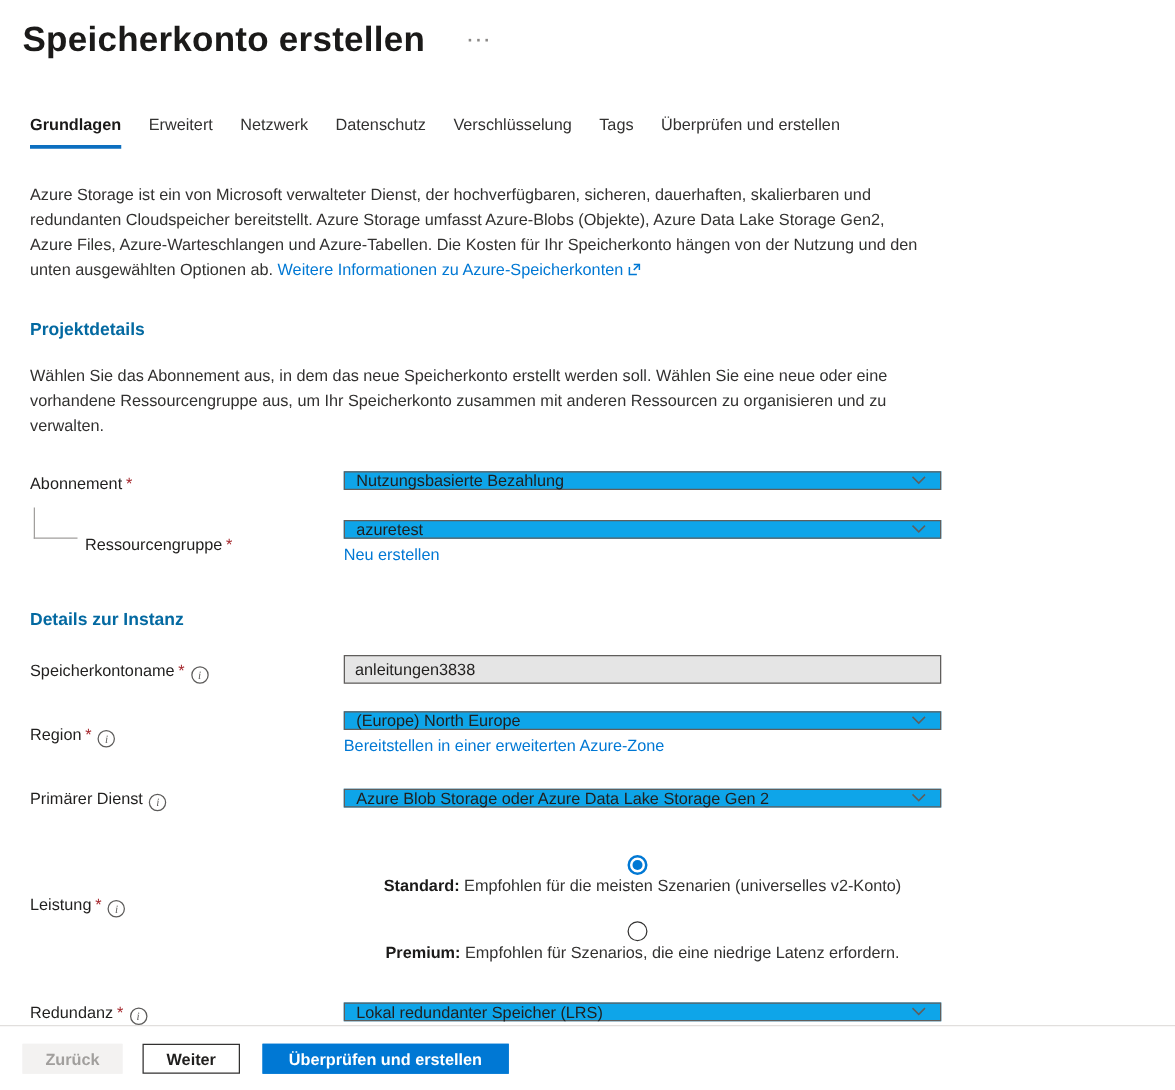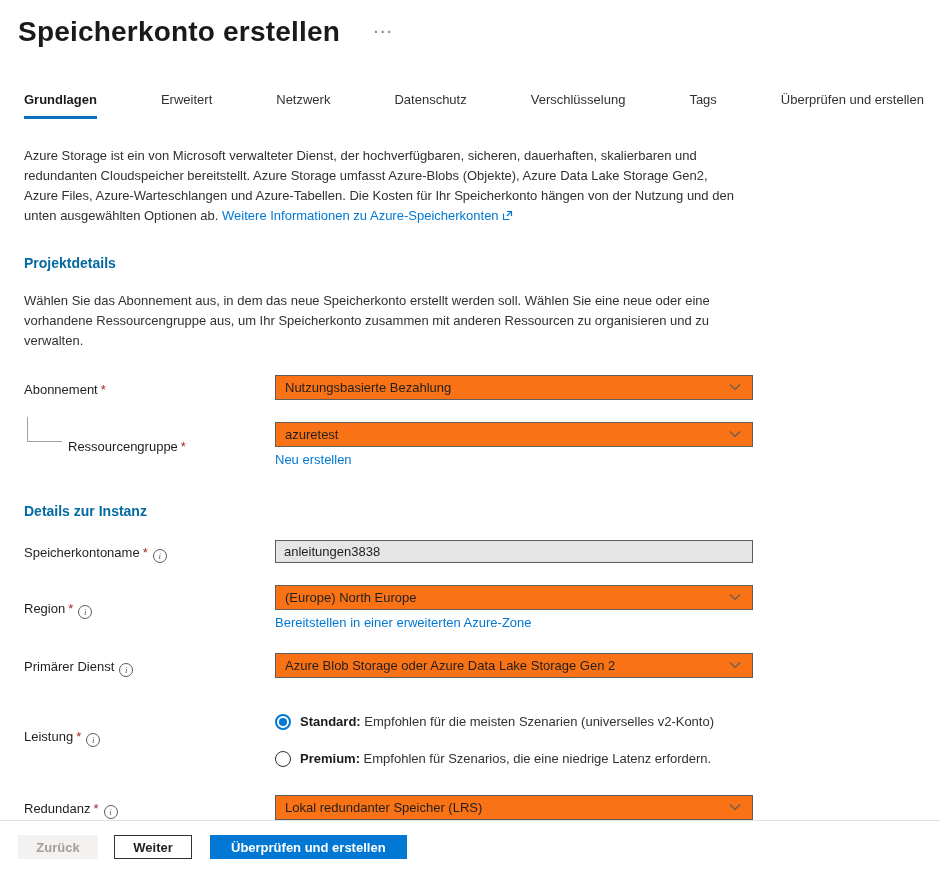--- a/index.html
+++ b/index.html
@@ -16,21 +16,21 @@
   .breadcrumb { display: flex; align-items: center; gap: 6px; height: 18px; }
   .breadcrumb a { color: #0078d4; text-decoration: none; cursor: pointer; }
   .crumb-sep { display: inline-flex; align-items: center; color: #605e5c; }
 
   
   .title-row { display: flex; align-items: center; margin-top: 10px; }
   h1.page-title { font-size: 28px; font-weight: 700; color: #1b1a19; letter-spacing: 0.2px; }
   .more-dots { color: #8a8886; font-size: 14px; font-weight: 700; margin-left: 34px; letter-spacing: 2px; cursor: pointer; }
 
   
-  .tabs { display: flex; gap: 64px; margin: 44px 0 0 6px; }
+  .tabs { display: flex; gap: 22px; margin: 44px 0 0 6px; }
   .tab { padding-bottom: 9px; color: #323130; cursor: pointer; white-space: nowrap; border-bottom: 3px solid transparent; }
   .tab.active { font-weight: 700; color: #1b1a19; border-bottom: 3px solid #0c6fc0; }
 
   
   .content { padding-left: 6px; }
   .intro { margin-top: 27px; max-width: 714px; line-height: 20px; color: #323130; }
   .intro a { color: #0078d4; text-decoration: none; cursor: pointer; }
   .ext-icon { display: inline-block; vertical-align: -1px; margin-left: 3px; }
 
   h3.section-heading { font-size: 14px; font-weight: 700; color: #0369a1; }
@@ -43,21 +43,21 @@
   .label-cell { width: 251px; flex: 0 0 251px; padding-top: 4px; color: #201f1e; position: relative; }
   .control-cell { width: 478px; flex: 0 0 478px; }
   .required { color: #a4262c; margin-left: 3px; }
   .info-icon {
     display: inline-block; width: 14px; height: 14px; margin-left: 5px;
     border: 1px solid #5c5b5a; border-radius: 50%;
     font-size: 9px; line-height: 12px; text-align: center; color: #5c5b5a;
     font-family: "Liberation Serif", serif; font-style: italic; vertical-align: -2px;
   }
   .dropdown {
-    height: 25px; border: 1px solid #605e5c; background: #f97316;
+    height: 15px; border: 1px solid #605e5c; background: #0ea5e9;
     display: flex; align-items: center; justify-content: space-between;
     padding: 0 10px 0 9px; cursor: pointer;
   }
   .dropdown .dd-value { color: #201f1e; }
   .text-input {
     width: 100%; height: 23px; border: 1px solid #605e5c; background: #e5e5e5;
     padding: 0 8px; font-family: inherit; font-size: 13px; color: #201f1e; outline: none;
   }
   .inline-link { display: inline-block; color: #0078d4; text-decoration: none; cursor: pointer; margin-top: 5px; }
 
@@ -70,21 +70,21 @@
     border-left: 1px solid #a19f9d; border-bottom: 1px solid #a19f9d;
   }
   .instance-heading { margin-top: 36px; }
   .row-name { margin-top: 21px; }
   .row-region { margin-top: 22px; }
   .row-primary { margin-top: 23px; }
   .row-performance { margin-top: 27px; }
   .row-redundancy { margin-top: 28px; }
 
   
-  .radio-option { display: flex; align-items: center; cursor: pointer; }
+  .radio-option { display: flex; align-items: center; cursor: pointer; flex-direction: column; }
   .radio-option + .radio-option { margin-top: 20px; }
   .radio-circle {
     width: 16px; height: 16px; border-radius: 50%; flex: 0 0 16px;
     border: 1px solid #323130; margin-right: 9px; position: relative; background: #fff;
   }
   .radio-circle.selected { border: 2px solid #0078d4; }
   .radio-circle.selected::after {
     content: ""; position: absolute; left: 2px; top: 2px; width: 8px; height: 8px;
     border-radius: 50%; background: #0078d4;
   }

